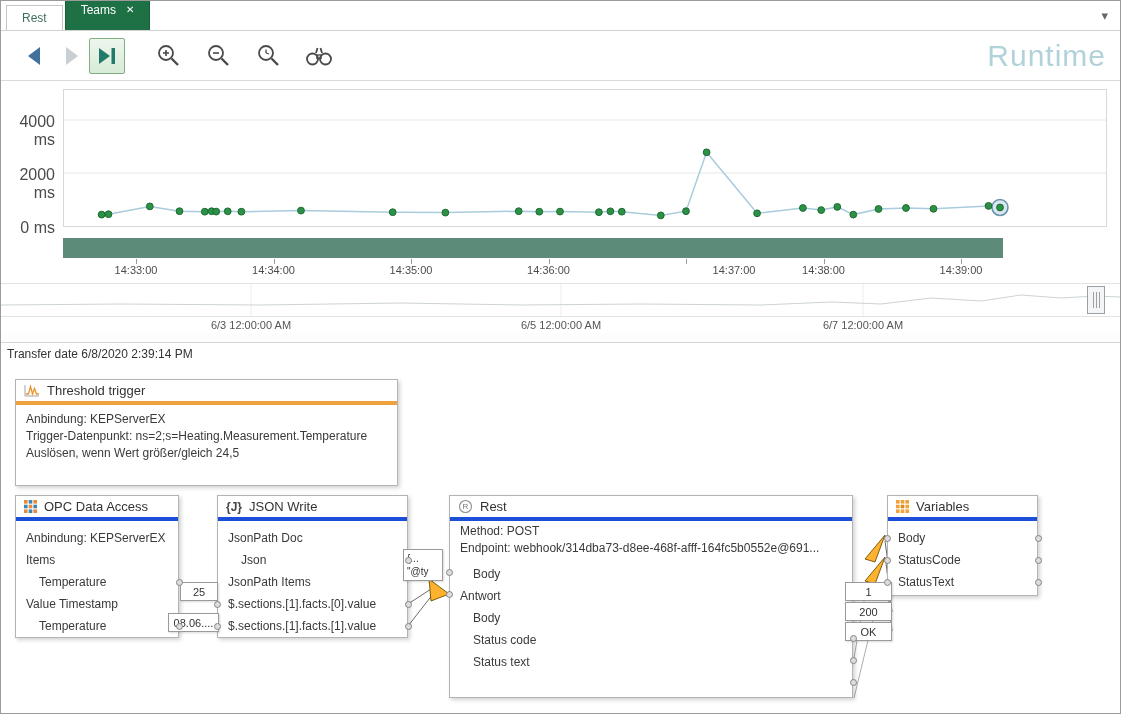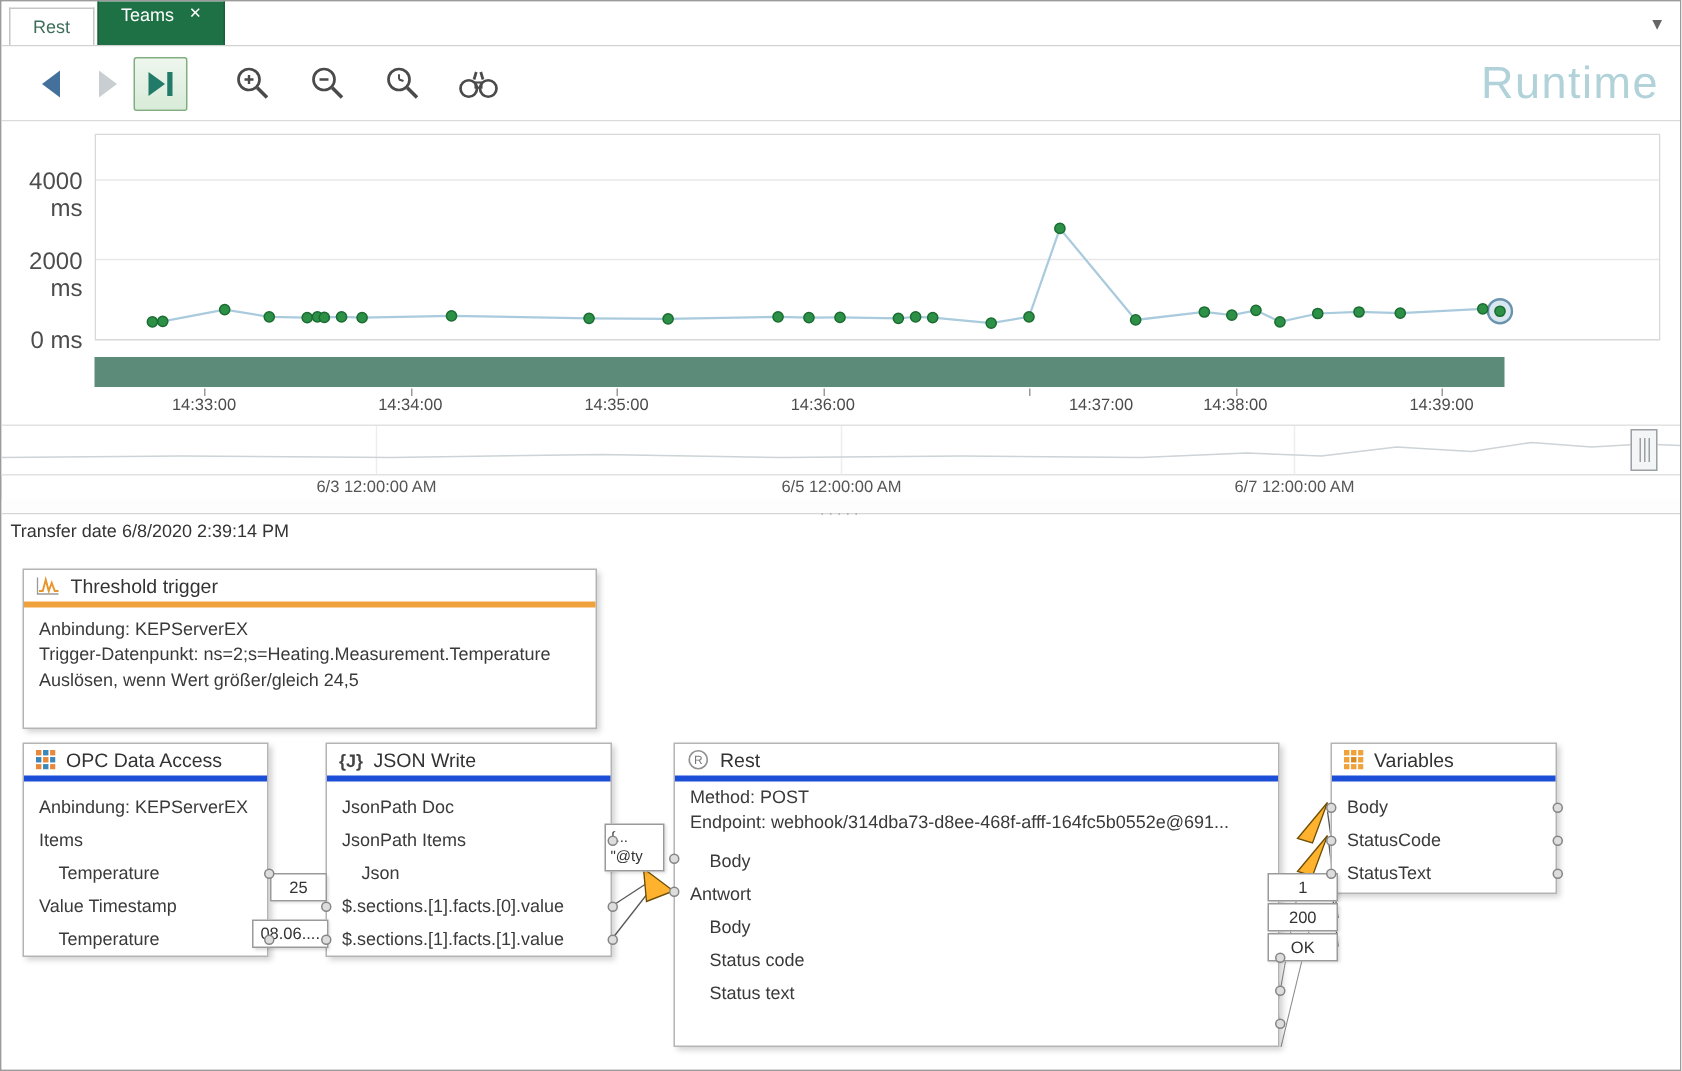--- a/index.html
+++ b/index.html
@@ -278,22 +278,22 @@
       </div>
     </div>
 
     <div class="node" style="left:216px;top:130px;width:191px;height:143px">
       <div class="node-title">
         <span class="jicon">{J}</span>
         <span>JSON Write</span>
       </div>
       <div class="node-body">
         <div class="nrow">JsonPath Doc</div>
+        <div class="nrow ind">Json</div>
         <div class="nrow">JsonPath Items</div>
-        <div class="nrow ind">Json</div>
         <div class="nrow">$.sections.[1].facts.[0].value</div>
         <div class="nrow">$.sections.[1].facts.[1].value</div>
       </div>
     </div>
 
     <div class="node" style="left:448px;top:130px;width:404px;height:203px">
       <div class="node-title">
         <svg width="15" height="15" viewBox="0 0 15 15">
             <circle cx="7.5" cy="7.5" r="6" fill="none" stroke="#909090" stroke-width="1.1"></circle>
             <text x="7.5" y="10.4" font-size="8" fill="#777" text-anchor="middle" font-family="Liberation Sans, sans-serif">R</text>

